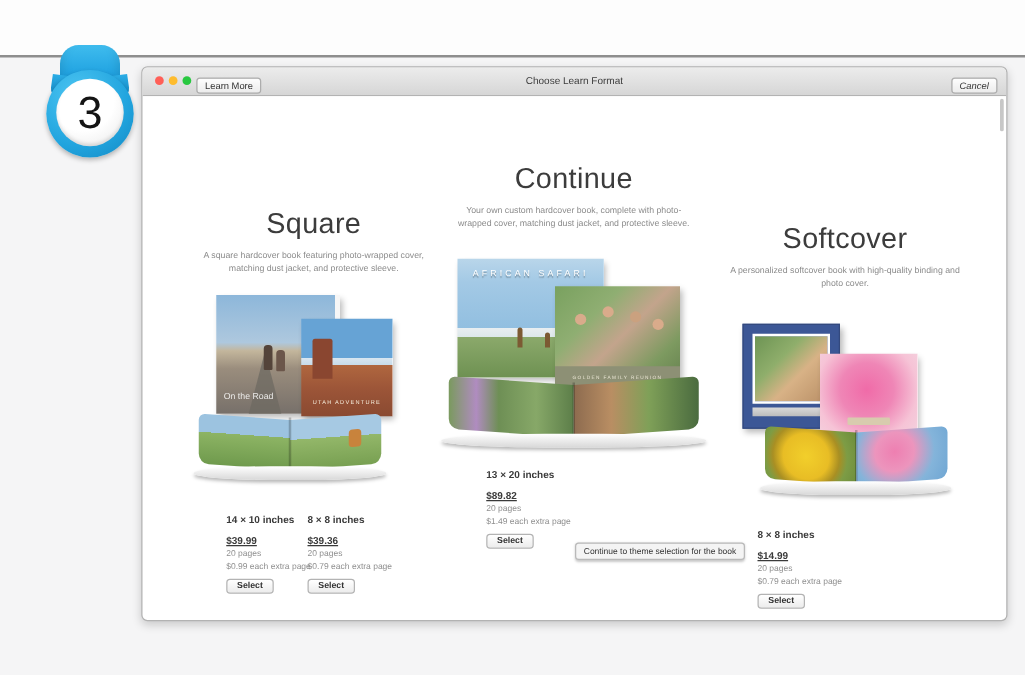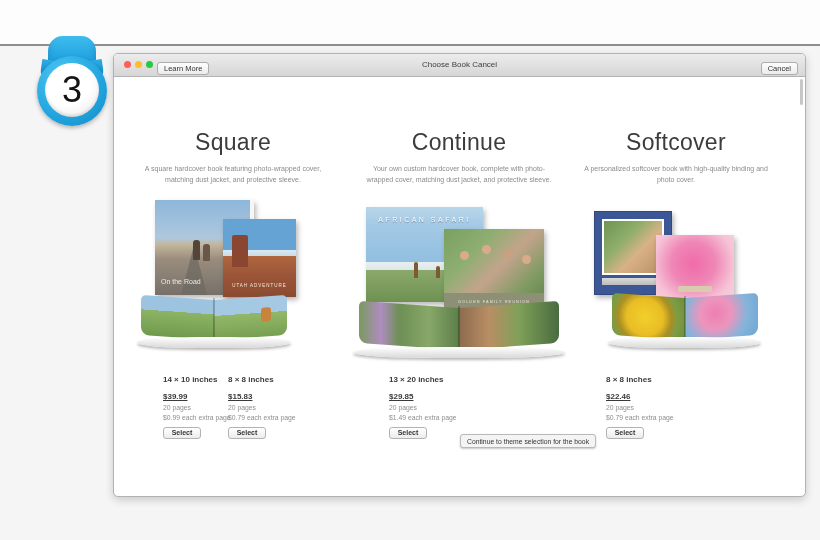--- a/index.html
+++ b/index.html
@@ -37,31 +37,31 @@
     background:linear-gradient(#ececec,#d6d6d6);border-bottom:1px solid #b3b3b3;
     border-radius:4px 4px 0 0;}
   .light{position:absolute;top:7px;width:7px;height:7px;border-radius:50%;}
   .light.red{left:10px;background:#ff5f57;}
   .light.yellow{left:21px;background:#febc2e;}
   .light.green{left:32px;background:#28c840;}
   .tb-btn{position:absolute;top:8px;height:13px;line-height:11px;box-sizing:border-box;
     border:1px solid #adadad;border-radius:3px;background:linear-gradient(#fdfdfd,#ececec);
     font-size:7.5px;color:#333;padding:0 6px;font-family:"Liberation Sans",sans-serif;cursor:default;}
   .tb-learn{left:43px;}
-  .tb-cancel{right:7px;}
+  .tb-cancel{right:7px;font-style:italic;}
   .tb-title{position:absolute;left:0;right:0;top:6px;text-align:center;
     font-size:8px;color:#3d3d3d;}
   .scroll-thumb{position:absolute;right:2px;top:25px;width:3px;height:26px;
     background:#c7c7c7;border-radius:2px;}
 
   
   .col{position:absolute;top:75px;width:200px;text-align:center;}
-  .col-square{left:19px;}
+  .col-square{left:37px;margin-top:36px;}
   .col-classic{left:245px;}
-  .col-softcover{left:462px;}
+  .col-softcover{left:462px;margin-top:48px;}
   .fmt-title{margin:0;font-size:23px;font-weight:300;color:#3c3c3c;letter-spacing:.3px;}
   .fmt-desc{margin:7px auto 0;width:188px;font-size:7px;line-height:1.6;color:#8b8b8b;}
   .art{position:relative;height:168px;margin-top:10px;text-align:left;}
 
   .cover{position:absolute;box-shadow:2px 3px 5px rgba(0,0,0,.28);}
   .cap-onroad{position:absolute;left:6px;bottom:10px;font-size:7px;color:rgba(255,255,255,.85);}
   .cap-utah{position:absolute;left:0;bottom:9px;width:100%;text-align:center;
     font-size:4.5px;letter-spacing:1px;color:#f3ead9;}
   .cap-safari{position:absolute;left:0;top:9px;width:100%;text-align:center;
     font-size:7px;letter-spacing:2.5px;color:#fff;text-shadow:0 1px 1px rgba(0,0,0,.35);}
@@ -154,21 +154,21 @@
   </div>
 </div>
 
 <div class="window">
 
   <div class="titlebar">
     <span class="light red"></span>
     <span class="light yellow"></span>
     <span class="light green"></span>
     <button class="tb-btn tb-learn">Learn More</button>
-    <div class="tb-title">Choose Book Cancel</div>
+    <div class="tb-title">Choose Learn Format</div>
     <button class="tb-btn tb-cancel">Cancel</button>
   </div>
 
   <div class="scroll-thumb"></div>
 
   <section class="col col-square">
     <h2 class="fmt-title">Square</h2>
     <p class="fmt-desc">A square hardcover book featuring photo-wrapped cover, matching dust jacket, and protective sleeve.</p>
     <div class="art">
       <div class="cover sq-c1">
@@ -193,21 +193,21 @@
     <div class="opts">
       <div class="opt">
         <div class="opt-size">14 × 10 inches</div>
         <div class="opt-price">$39.99</div>
         <div class="opt-pages">20 pages</div>
         <div class="opt-extra">$0.99 each extra page</div>
         <button class="select-btn">Select</button>
       </div>
       <div class="opt">
         <div class="opt-size">8 × 8 inches</div>
-        <div class="opt-price">$15.83</div>
+        <div class="opt-price">$39.36</div>
         <div class="opt-pages">20 pages</div>
         <div class="opt-extra">$0.79 each extra page</div>
         <button class="select-btn">Select</button>
       </div>
     </div>
   </section>
 
   <section class="col col-classic">
     <h2 class="fmt-title">Continue</h2>
     <p class="fmt-desc">Your own custom hardcover book, complete with photo-wrapped cover, matching dust jacket, and protective sleeve.</p>
@@ -229,21 +229,21 @@
       <div class="openbook ob-classic">
         <div class="ob-pg ob-l"></div>
         <div class="ob-pg ob-r"></div>
         <div class="ob-spine"></div>
         <div class="ob-base"></div>
       </div>
     </div>
     <div class="opts">
       <div class="opt">
         <div class="opt-size">13 × 20 inches</div>
-        <div class="opt-price">$29.85</div>
+        <div class="opt-price">$89.82</div>
         <div class="opt-pages">20 pages</div>
         <div class="opt-extra">$1.49 each extra page</div>
         <button class="select-btn">Select</button>
       </div>
     </div>
   </section>
 
   <section class="col col-softcover">
     <h2 class="fmt-title">Softcover</h2>
     <p class="fmt-desc">A personalized softcover book with high-quality binding and photo cover.</p>
@@ -258,21 +258,21 @@
       <div class="openbook ob-soft">
         <div class="ob-pg ob-l"></div>
         <div class="ob-pg ob-r"></div>
         <div class="ob-spine"></div>
         <div class="ob-base"></div>
       </div>
     </div>
     <div class="opts">
       <div class="opt">
         <div class="opt-size">8 × 8 inches</div>
-        <div class="opt-price">$22.46</div>
+        <div class="opt-price">$14.99</div>
         <div class="opt-pages">20 pages</div>
         <div class="opt-extra">$0.79 each extra page</div>
         <button class="select-btn">Select</button>
       </div>
     </div>
   </section>
 
   <div class="tooltip">Continue to theme selection for the book</div>
 </div>
 

